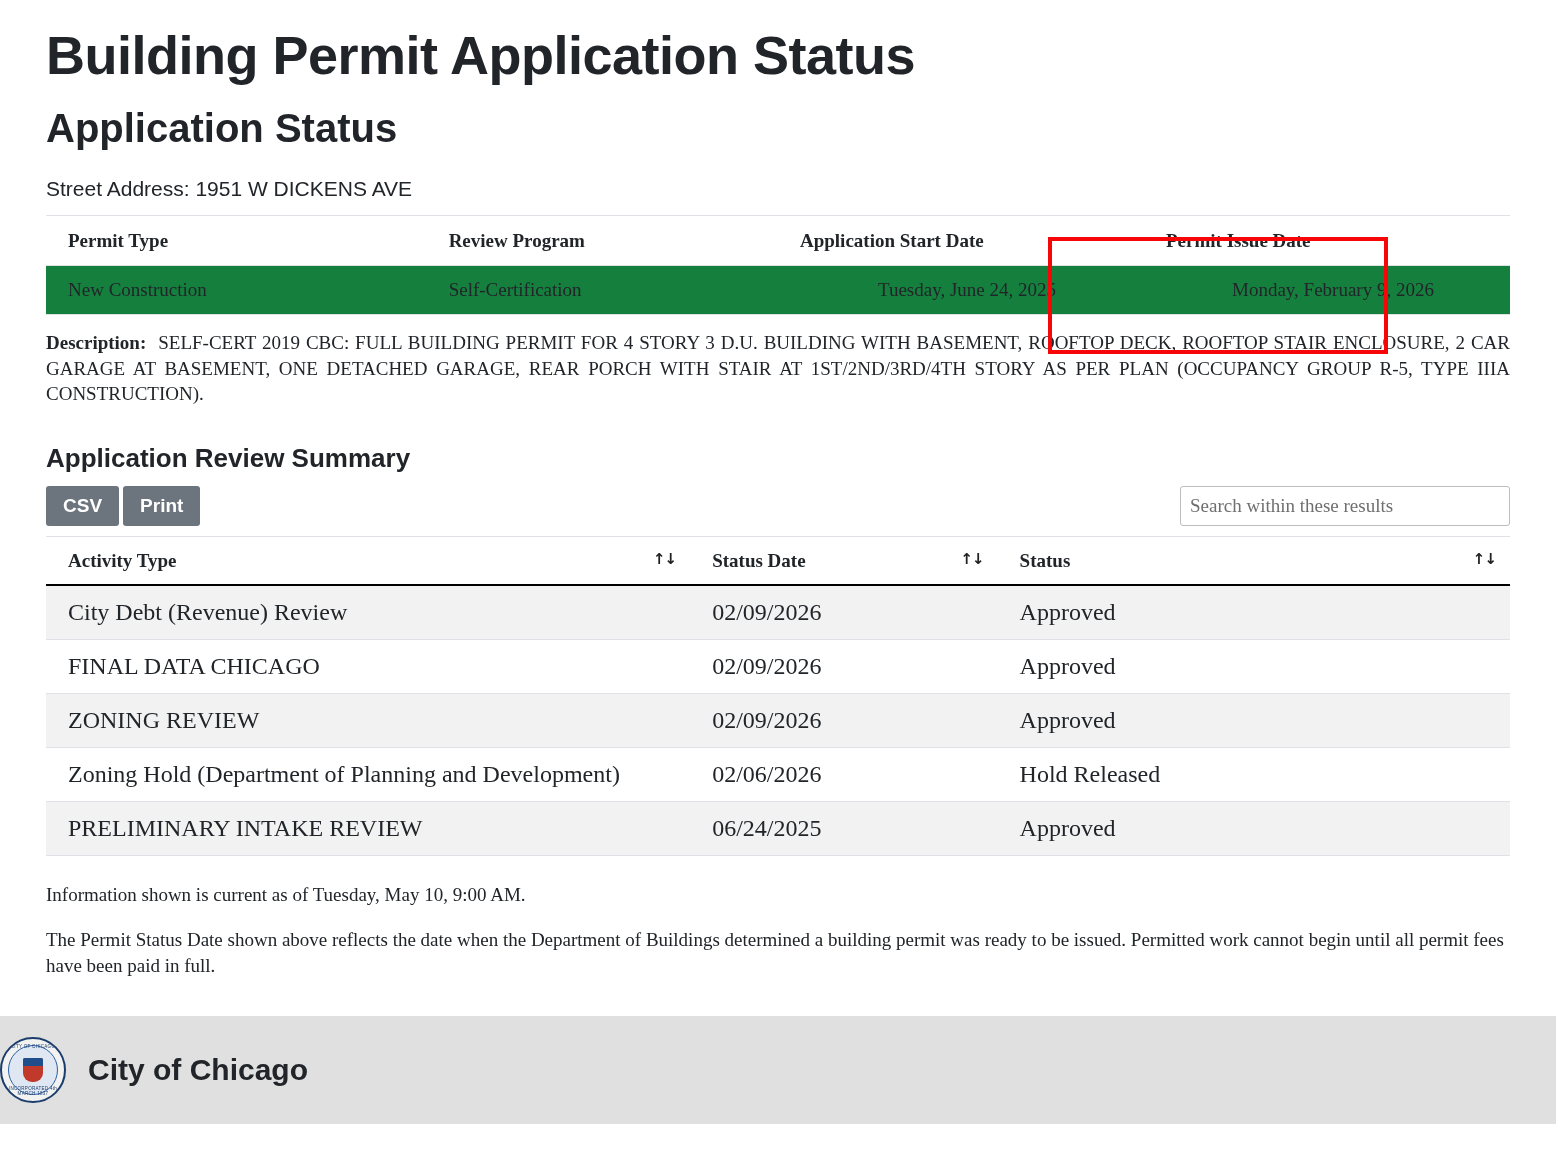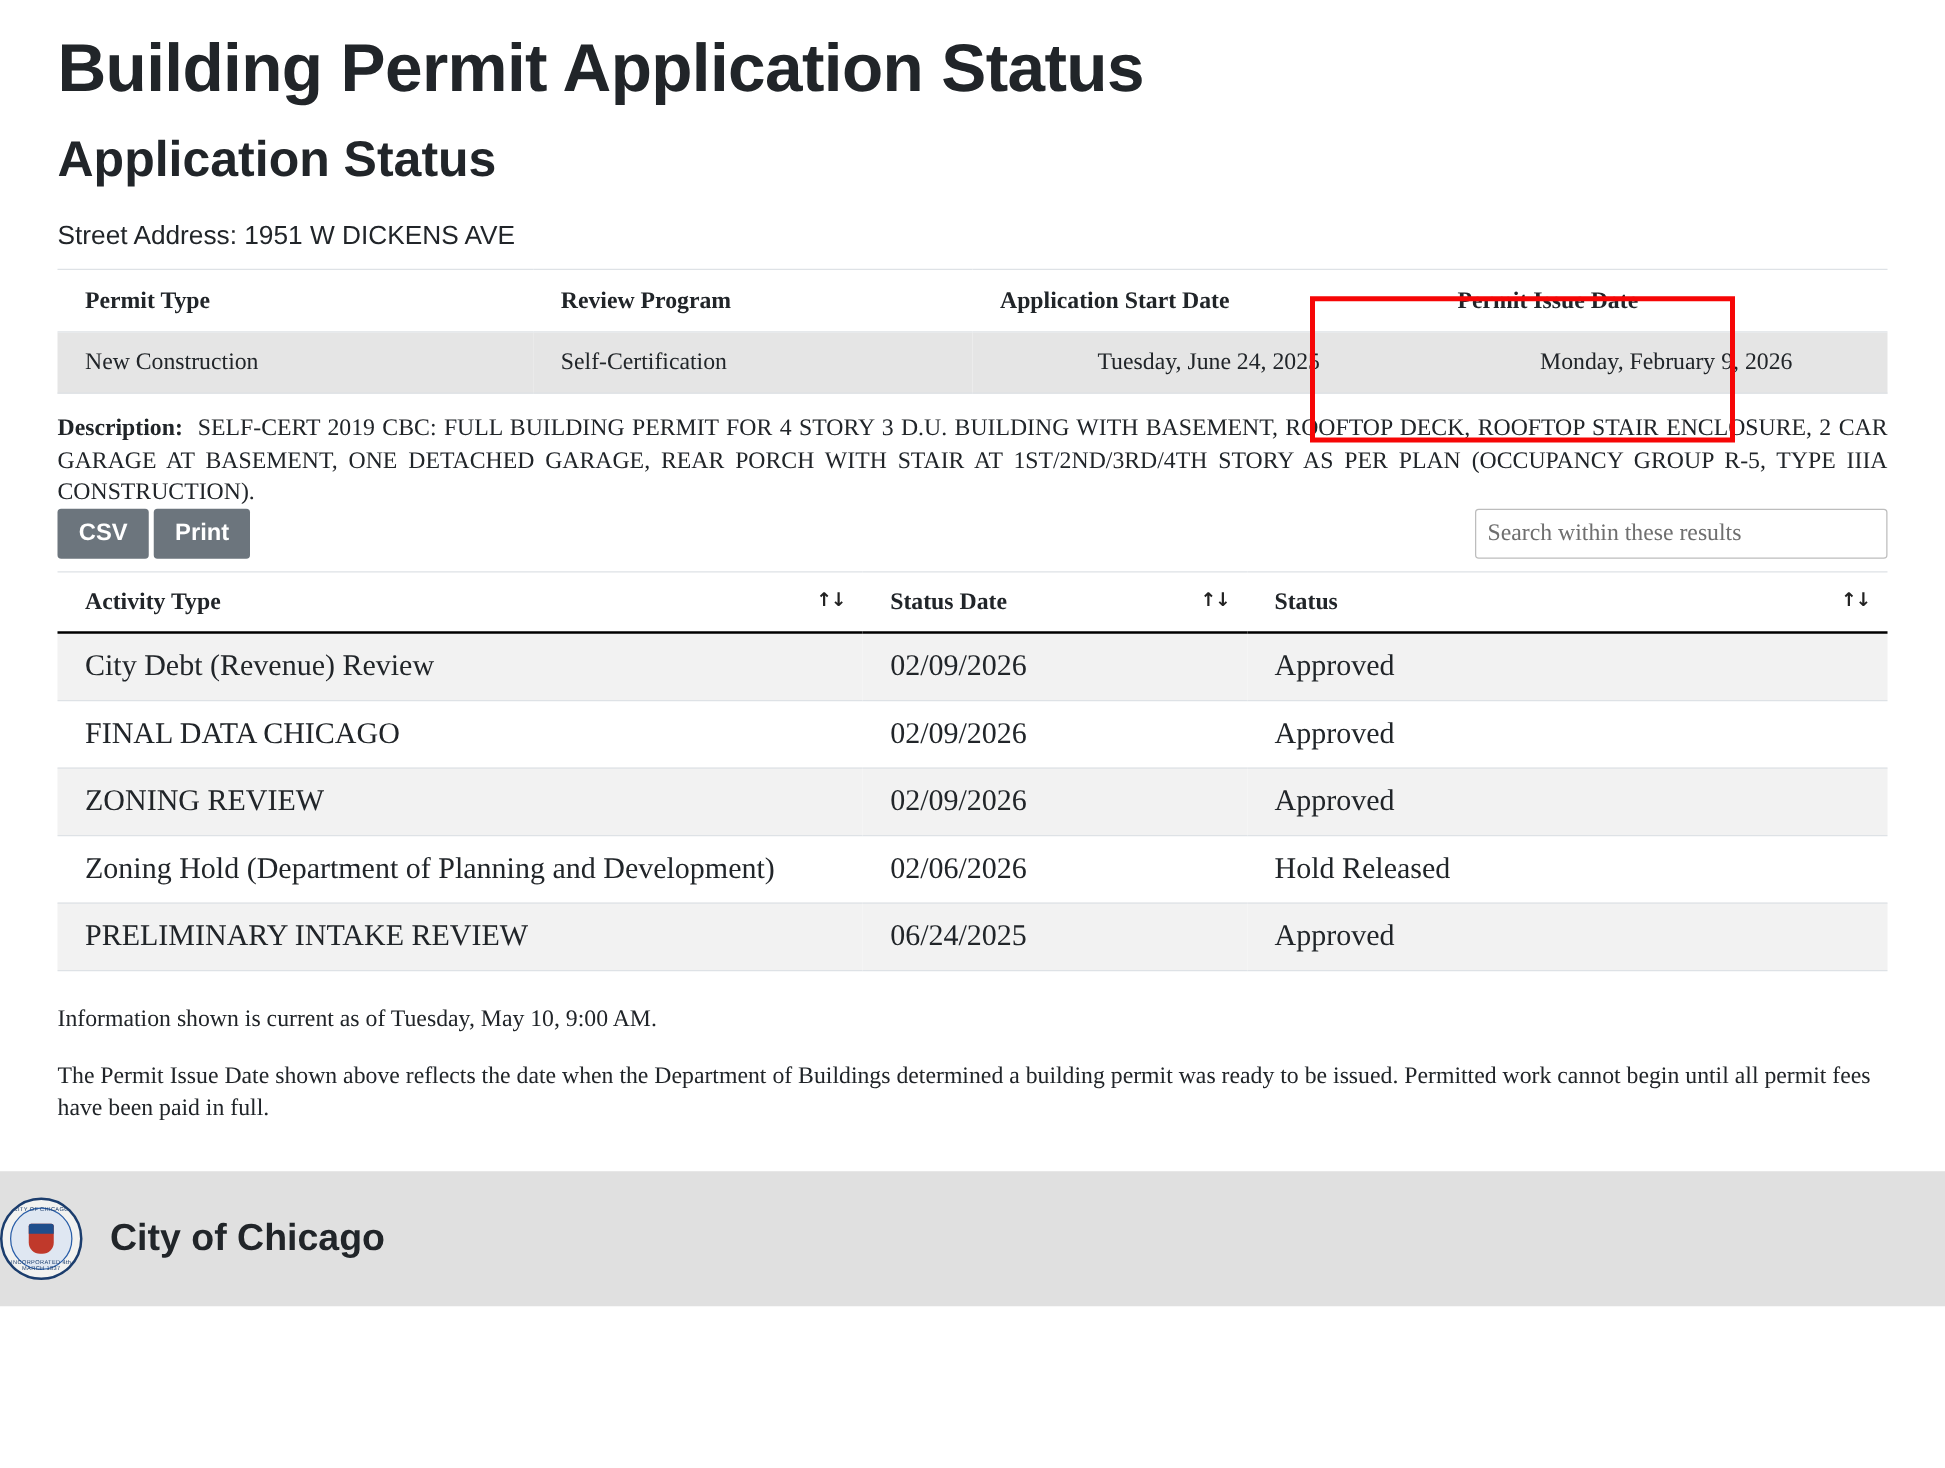--- a/index.html
+++ b/index.html
@@ -48,21 +48,21 @@
   table.permit-table thead th {
     font-weight: bold;
     text-align: left;
     padding: 14px 10px 13px 22px;
     border-top: 1px solid #dee2e6;
     border-bottom: 1px solid #dee2e6;
     font-size: 19px;
   }
   table.permit-table tbody td {
     padding: 13px 10px 13px 22px;
-    background: #e5e5e5;
+    background: #15803d;
     border-bottom: 1px solid #dee2e6;
     font-size: 19px;
   }
   .col-type { width: 26%; }
   .col-program { width: 24%; }
   .col-start { width: 25%; text-align: center; }
   .col-issue { width: 25%; text-align: center; }
   th.col-start, th.col-issue { text-align: center; }
 
   .highlight-box {
@@ -258,20 +258,21 @@
         <td class="col-start">Tuesday, June 24, 2025</td>
         <td class="col-issue">Monday, February 9, 2026</td>
       </tr>
     </tbody>
   </table>
 
   <p class="description">
     <span class="label">Description:</span><span class="desc-text">SELF-CERT 2019 CBC: FULL BUILDING PERMIT FOR 4 STORY 3 D.U. BUILDING WITH BASEMENT, ROOFTOP DECK, ROOFTOP STAIR ENCLOSURE, 2 CAR GARAGE AT BASEMENT, ONE DETACHED GARAGE, REAR PORCH WITH STAIR AT 1ST/2ND/3RD/4TH STORY AS PER PLAN (OCCUPANCY GROUP R-5, TYPE IIIA CONSTRUCTION).</span>
   </p>
 
+  <h3 class="sub-title">Application Review Summary</h3>
 
   <div class="toolbar">
     <div class="btn-group">
       <button class="btn">CSV</button>
       <button class="btn">Print</button>
     </div>
     <input class="search-input" type="text" placeholder="Search within these results" style="">
   </div>
 
   <table class="summary-table">
@@ -314,21 +315,21 @@
       </tr>
       <tr>
         <td>PRELIMINARY INTAKE REVIEW</td>
         <td>06/24/2025</td>
         <td>Approved</td>
       </tr>
     </tbody>
   </table>
 
   <p class="note">Information shown is current as of Tuesday, May 10, 9:00 AM.</p>
-  <p class="note2">The Permit Issue Date shown above reflects the date when the Department of Buildings determined a building permit was ready to be issued. Permitted work cannot begin until all permit fees have been paid in full.</p>
+  <p class="note2">The Permit Status Date shown above reflects the date when the Department of Buildings determined a building permit was ready to be issued. Permitted work cannot begin until all permit fees have been paid in full.</p>
 
 </div>
 
 <div class="highlight-box"></div>
 
 <div class="footer">
   <div class="seal">
     <div class="ring"></div>
     <div class="txt-top">CITY OF CHICAGO</div>
     <div class="shield"></div>

